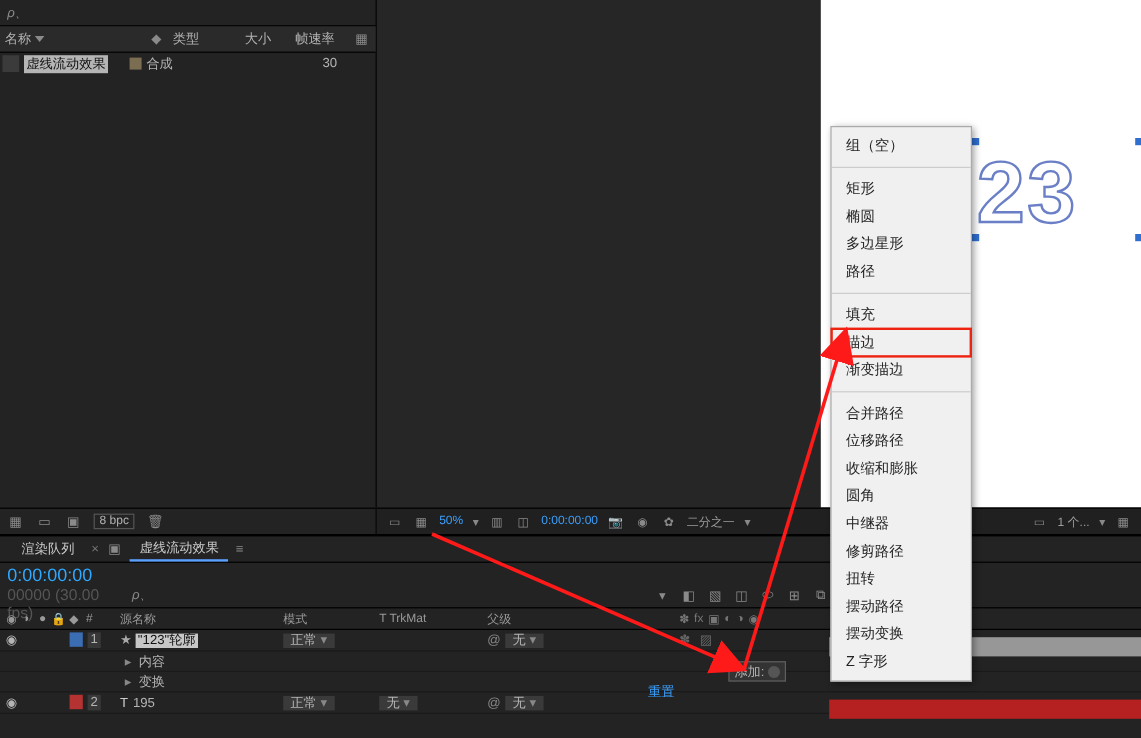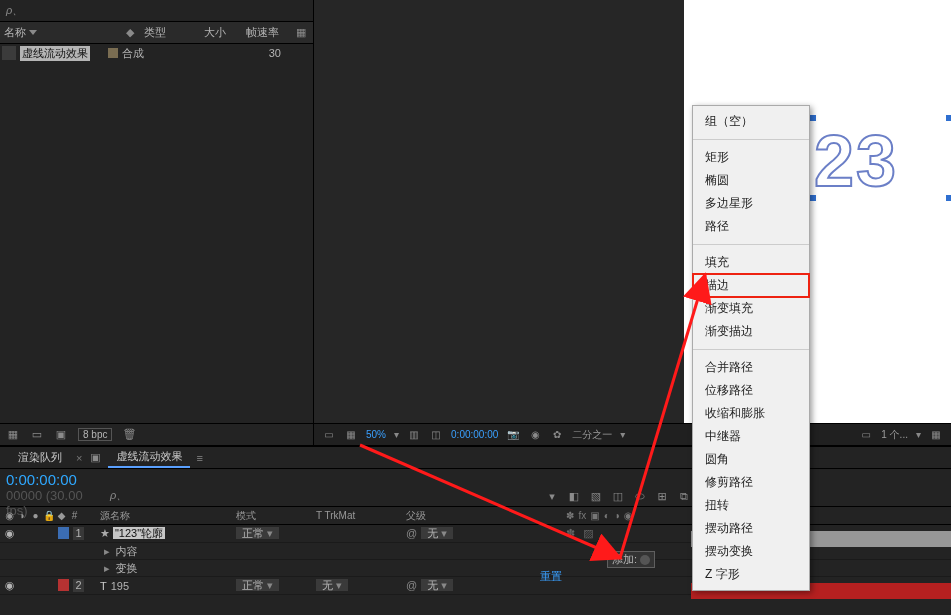--- a/index.html
+++ b/index.html
@@ -282,30 +282,29 @@
   <div class="grp">
     <div class="mi">矩形</div>
     <div class="mi">椭圆</div>
     <div class="mi">多边星形</div>
     <div class="mi">路径</div>
   </div>
   <div class="sep"></div>
   <div class="grp">
     <div class="mi">填充</div>
     <div class="mi hi">描边</div>
-    <div class="mi">渐变填充</div>
     <div class="mi">渐变描边</div>
   </div>
   <div class="sep"></div>
   <div class="grp">
     <div class="mi">合并路径</div>
     <div class="mi">位移路径</div>
     <div class="mi">收缩和膨胀</div>
+    <div class="mi">圆角</div>
     <div class="mi">中继器</div>
-    <div class="mi">圆角</div>
     <div class="mi">修剪路径</div>
     <div class="mi">扭转</div>
     <div class="mi">摆动路径</div>
     <div class="mi">摆动变换</div>
     <div class="mi">Z 字形</div>
   </div>
 </div>
 
 <svg class="arrow-svg">
   <defs>

